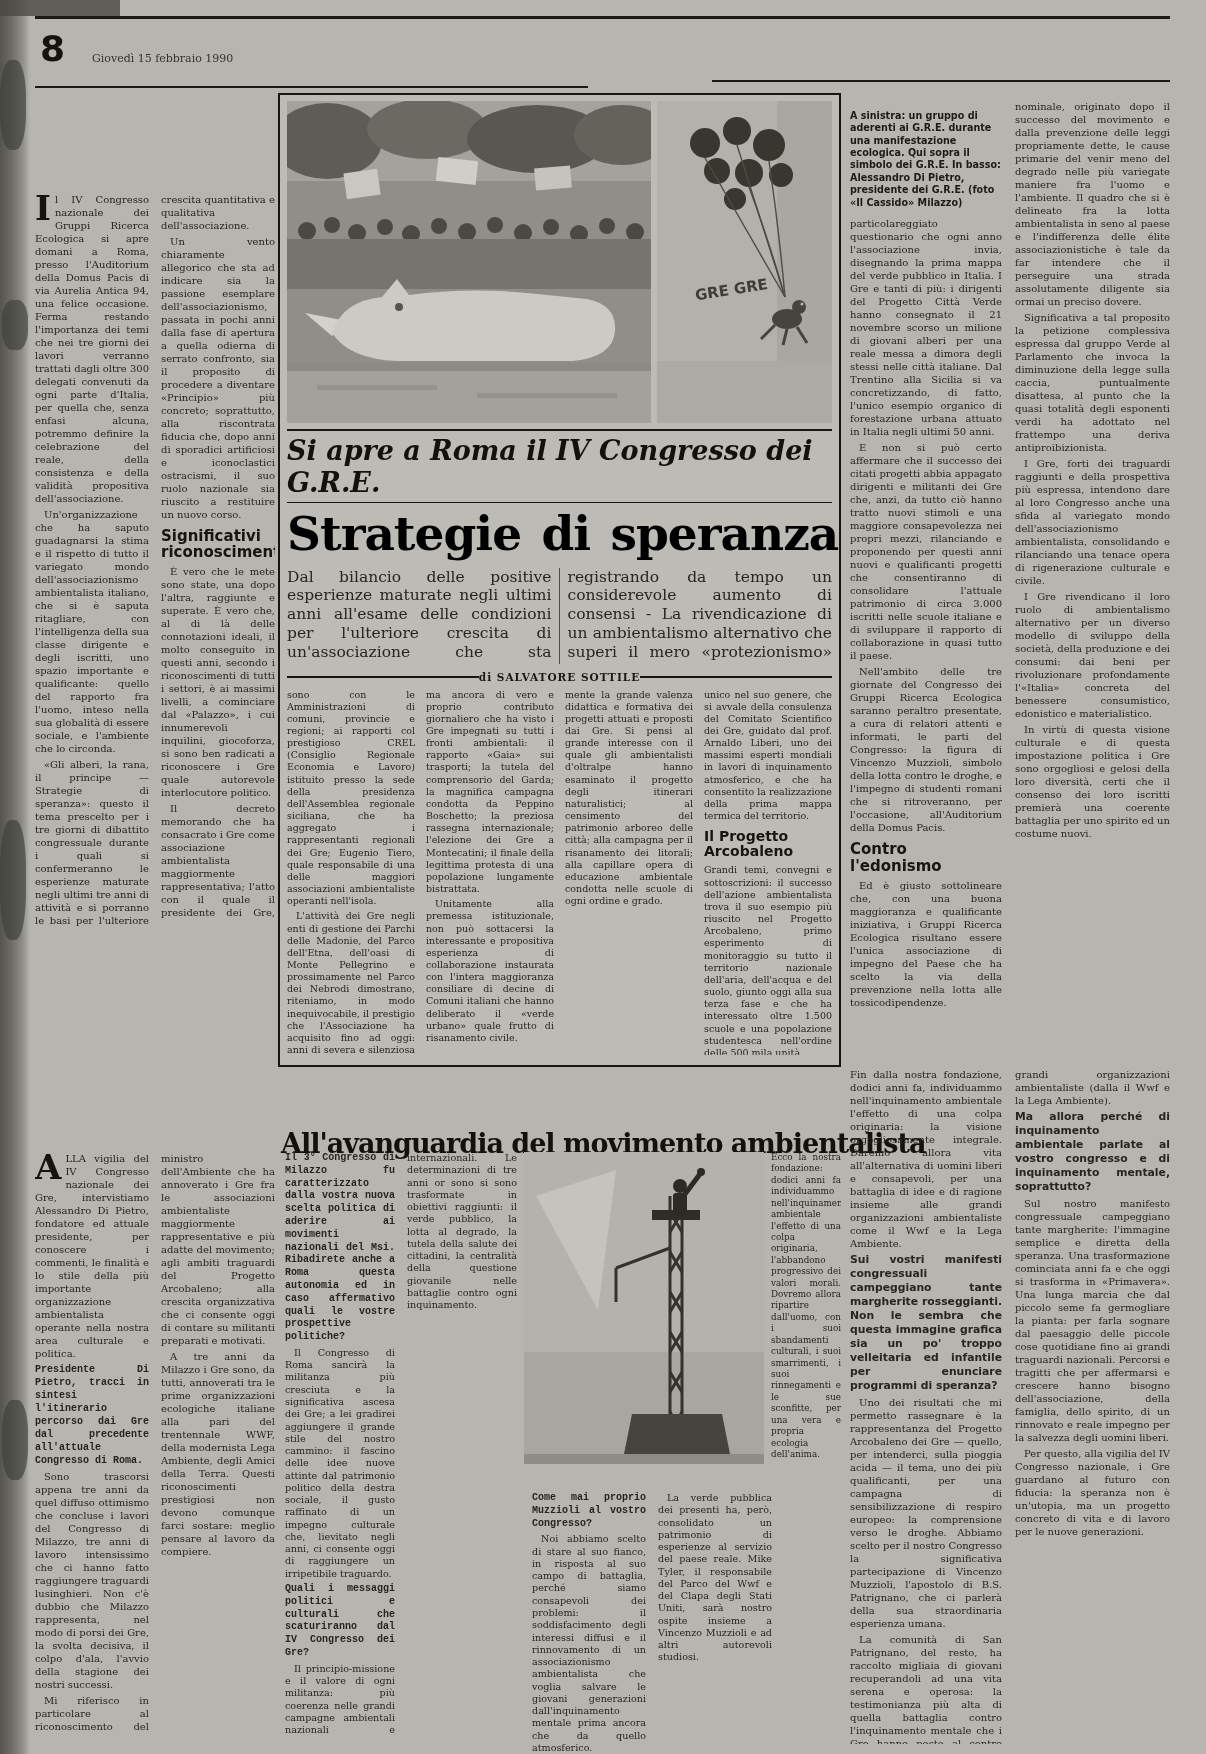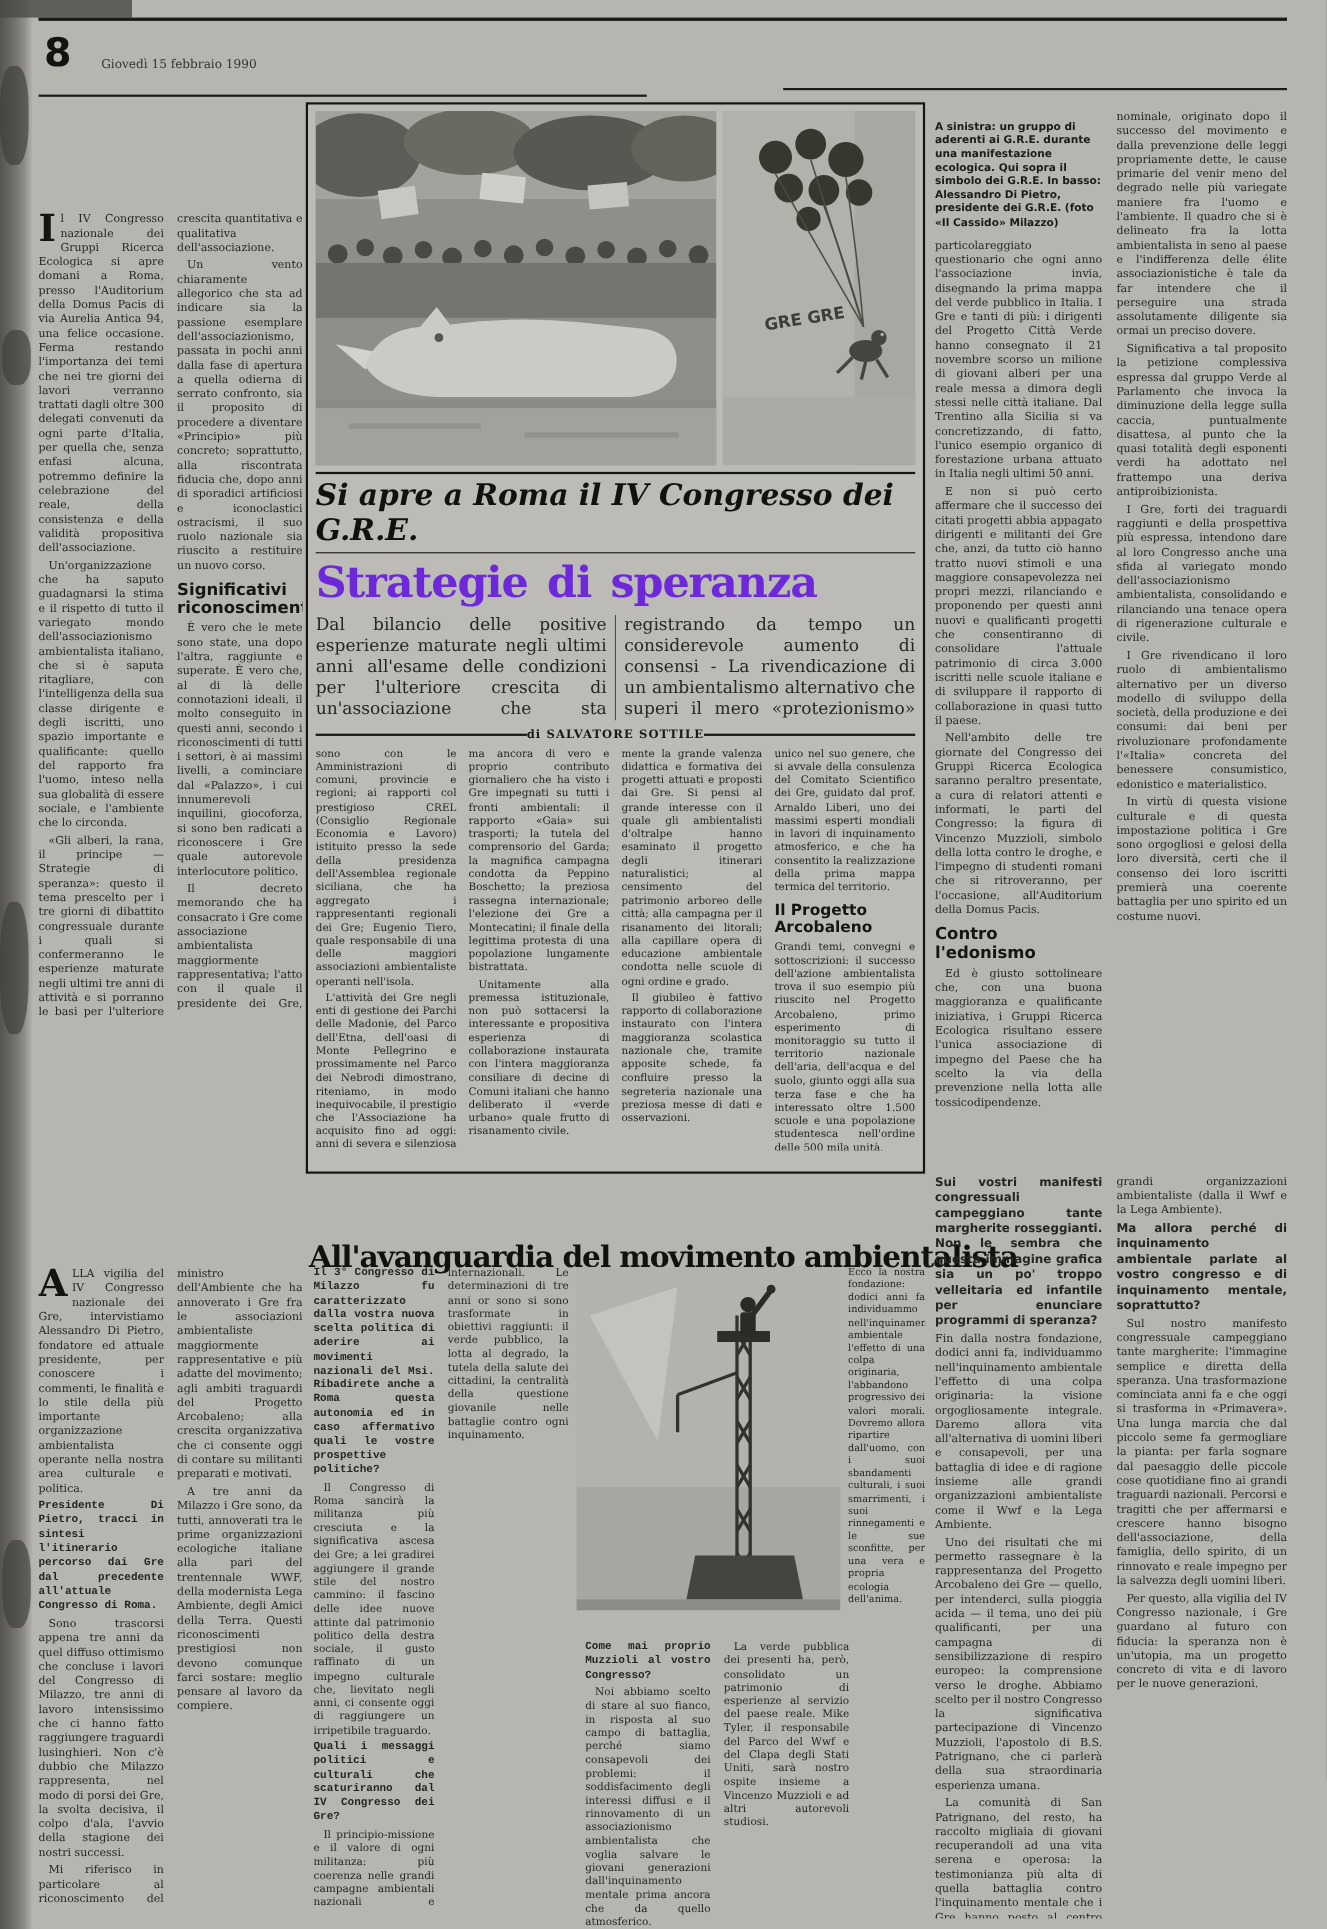--- a/index.html
+++ b/index.html
@@ -44,22 +44,22 @@
   #main-box{position:absolute;left:278px;top:93px;width:563px;height:974px;
     border:2px solid #161510;background:#bcbbb5;box-sizing:border-box;padding:6px 7px;}
   #photo-row{display:flex;gap:6px;height:322px;}
   .photo{position:relative;overflow:hidden;background:#8f8e89;}
   #photo-crowd{width:365px;height:322px;}
   #photo-balloons{width:176px;height:322px;background:#b1b0aa;}
   #kicker-rule-a{margin-top:6px;height:2px;background:#17160f;}
   #kicker{font-style:italic;font-weight:bold;font-size:27px;line-height:1.2;margin:4px 0 2px;
     letter-spacing:0;color:#12110c;}
   #kicker-rule-b{height:1px;background:#17160f;}
-  #main-headline{font-weight:bold;font-size:39px;line-height:1.08;letter-spacing:-1px;
-    word-spacing:5px;margin:6px 0 8px;color:#6d28d9;white-space:nowrap;}
+  #main-headline{font-weight:bold;font-size:47px;line-height:1.08;letter-spacing:-1px;
+    word-spacing:5px;margin:6px 0 8px;color:#000000;white-space:nowrap;}
   #standfirst{column-count:2;column-gap:16px;column-rule:1px solid #4c4b45;
     font-size:15.5px;line-height:1.22;text-align:justify;height:96px;overflow:hidden;}
   #byline-row{display:flex;align-items:center;gap:0;margin:7px 0 6px;}
   #byline-row .bl{flex:1;height:2px;background:#17160f;}
   #byline{font-size:10.5px;font-weight:bold;letter-spacing:1px;white-space:nowrap;color:#1a1913;}
   #box-body{display:flex;gap:11px;height:366px;overflow:hidden;font-size:9.5px;line-height:1.28;}
   .box-col{flex:1;overflow:hidden;}
 
   
   #right-top-1{position:absolute;left:850px;top:100px;width:152px;height:958px;
@@ -206,21 +206,20 @@
       <div class="box-col">
         <p class="bp noind">sono con le Amministrazioni di comuni, provincie e regioni; ai rapporti col prestigioso CREL (Consiglio Regionale Economia e Lavoro) istituito presso la sede della presidenza dell'Assemblea regionale siciliana, che ha aggregato i rappresentanti regionali dei Gre; Eugenio Tiero, quale responsabile di una delle maggiori associazioni ambientaliste operanti nell'isola.</p>
         <p class="bp">L'attività dei Gre negli enti di gestione dei Parchi delle Madonie, del Parco dell'Etna, dell'oasi di Monte Pellegrino e prossimamente nel Parco dei Nebrodi dimostrano, riteniamo, in modo inequivocabile, il prestigio che l'Associazione ha acquisito fino ad oggi: anni di severa e silenziosa milizia ecologica.</p>
       </div>
       <div class="box-col">
         <p class="bp noind">ma ancora di vero e proprio contributo giornaliero che ha visto i Gre impegnati su tutti i fronti ambientali: il rapporto «Gaia» sui trasporti; la tutela del comprensorio del Garda; la magnifica campagna condotta da Peppino Boschetto; la preziosa rassegna internazionale; l'elezione dei Gre a Montecatini; il finale della legittima protesta di una popolazione lungamente bistrattata.</p>
         <p class="bp">Unitamente alla premessa istituzionale, non può sottacersi la interessante e propositiva esperienza di collaborazione instaurata con l'intera maggioranza consiliare di decine di Comuni italiani che hanno deliberato il «verde urbano» quale frutto di risanamento civile.</p>
       </div>
       <div class="box-col">
         <p class="bp noind">mente la grande valenza didattica e formativa dei progetti attuati e proposti dai Gre. Si pensi al grande interesse con il quale gli ambientalisti d'oltralpe hanno esaminato il progetto degli itinerari naturalistici; al censimento del patrimonio arboreo delle città; alla campagna per il risanamento dei litorali; alla capillare opera di educazione ambientale condotta nelle scuole di ogni ordine e grado.</p>
-        <p class="bp">Il giubileo è fattivo rapporto di collaborazione instaurato con l'intera maggioranza scolastica nazionale che, tramite apposite schede, fa confluire presso la segreteria nazionale una preziosa messe di dati e osservazioni.</p>
       </div>
       <div class="box-col">
         <p class="bp noind">unico nel suo genere, che si avvale della consulenza del Comitato Scientifico dei Gre, guidato dal prof. Arnaldo Liberi, uno dei massimi esperti mondiali in lavori di inquinamento atmosferico, e che ha consentito la realizzazione della prima mappa termica del territorio.</p>
         <h3 class="subhead2">Il Progetto Arcobaleno</h3>
         <p class="bp noind">Grandi temi, convegni e sottoscrizioni: il successo dell'azione ambientalista trova il suo esempio più riuscito nel Progetto Arcobaleno, primo esperimento di monitoraggio su tutto il territorio nazionale dell'aria, dell'acqua e del suolo, giunto oggi alla sua terza fase e che ha interessato oltre 1.500 scuole e una popolazione studentesca nell'ordine delle 500 mila unità.</p>
       </div>
     </div>
   </div>
 
   <div id="right-top-1">
@@ -282,22 +281,22 @@
     <p class="bp noind">Ecco la nostra fondazione: dodici anni fa individuammo nell'inquinamento ambientale l'effetto di una colpa originaria, l'abbandono progressivo dei valori morali. Dovremo allora ripartire dall'uomo, con i suoi sbandamenti culturali, i suoi smarrimenti, i suoi rinnegamenti e le sue sconfitte, per una vera e propria ecologia dell'anima.</p>
   </div>
 
   <div id="int-below" class="cols2">
     <p class="bp qpara">Come mai proprio Muzzioli al vostro Congresso?</p>
     <p class="bp">Noi abbiamo scelto di stare al suo fianco, in risposta al suo campo di battaglia, perché siamo consapevoli dei problemi: il soddisfacimento degli interessi diffusi e il rinnovamento di un associazionismo ambientalista che voglia salvare le giovani generazioni dall'inquinamento mentale prima ancora che da quello atmosferico.</p>
     <p class="bp">La verde pubblica dei presenti ha, però, consolidato un patrimonio di esperienze al servizio del paese reale. Mike Tyler, il responsabile del Parco del Wwf e del Clapa degli Stati Uniti, sarà nostro ospite insieme a Vincenzo Muzzioli e ad altri autorevoli studiosi.</p>
   </div>
 
   <div id="right-bot-1">
+    <p class="bp noind">Fin dalla nostra fondazione, dodici anni fa, individuammo nell'inquinamento ambientale l'effetto di una colpa originaria: la visione orgogliosamente integrale. Daremo allora vita all'alternativa di uomini liberi e consapevoli, per una battaglia di idee e di ragione insieme alle grandi organizzazioni ambientaliste come il Wwf e la Lega Ambiente.</p>
     <p class="bp qbig">Sui vostri manifesti congressuali campeggiano tante margherite rosseggianti. Non le sembra che questa immagine grafica sia un po' troppo velleitaria ed infantile per enunciare programmi di speranza?</p>
-    <p class="bp noind">Fin dalla nostra fondazione, dodici anni fa, individuammo nell'inquinamento ambientale l'effetto di una colpa originaria: la visione orgogliosamente integrale. Daremo allora vita all'alternativa di uomini liberi e consapevoli, per una battaglia di idee e di ragione insieme alle grandi organizzazioni ambientaliste come il Wwf e la Lega Ambiente.</p>
     <p class="bp">Uno dei risultati che mi permetto rassegnare è la rappresentanza del Progetto Arcobaleno dei Gre — quello, per intenderci, sulla pioggia acida — il tema, uno dei più qualificanti, per una campagna di sensibilizzazione di respiro europeo: la comprensione verso le droghe. Abbiamo scelto per il nostro Congresso la significativa partecipazione di Vincenzo Muzzioli, l'apostolo di B.S. Patrignano, che ci parlerà della sua straordinaria esperienza umana.</p>
     <p class="bp">La comunità di San Patrignano, del resto, ha raccolto migliaia di giovani recuperandoli ad una vita serena e operosa: la testimonianza più alta di quella battaglia contro l'inquinamento mentale che i Gre hanno posto al centro della loro azione.</p>
   </div>
   <div id="right-bot-2">
     <p class="bp noind">grandi organizzazioni ambientaliste (dalla il Wwf e la Lega Ambiente).</p>
     <p class="bp qbig">Ma allora perché di inquinamento ambientale parlate al vostro congresso e di inquinamento mentale, soprattutto?</p>
     <p class="bp">Sul nostro manifesto congressuale campeggiano tante margherite: l'immagine semplice e diretta della speranza. Una trasformazione cominciata anni fa e che oggi si trasforma in «Primavera». Una lunga marcia che dal piccolo seme fa germogliare la pianta: per farla sognare dal paesaggio delle piccole cose quotidiane fino ai grandi traguardi nazionali. Percorsi e tragitti che per affermarsi e crescere hanno bisogno dell'associazione, della famiglia, dello spirito, di un rinnovato e reale impegno per la salvezza degli uomini liberi.</p>
     <p class="bp">Per questo, alla vigilia del IV Congresso nazionale, i Gre guardano al futuro con fiducia: la speranza non è un'utopia, ma un progetto concreto di vita e di lavoro per le nuove generazioni.</p>
   </div>
 

